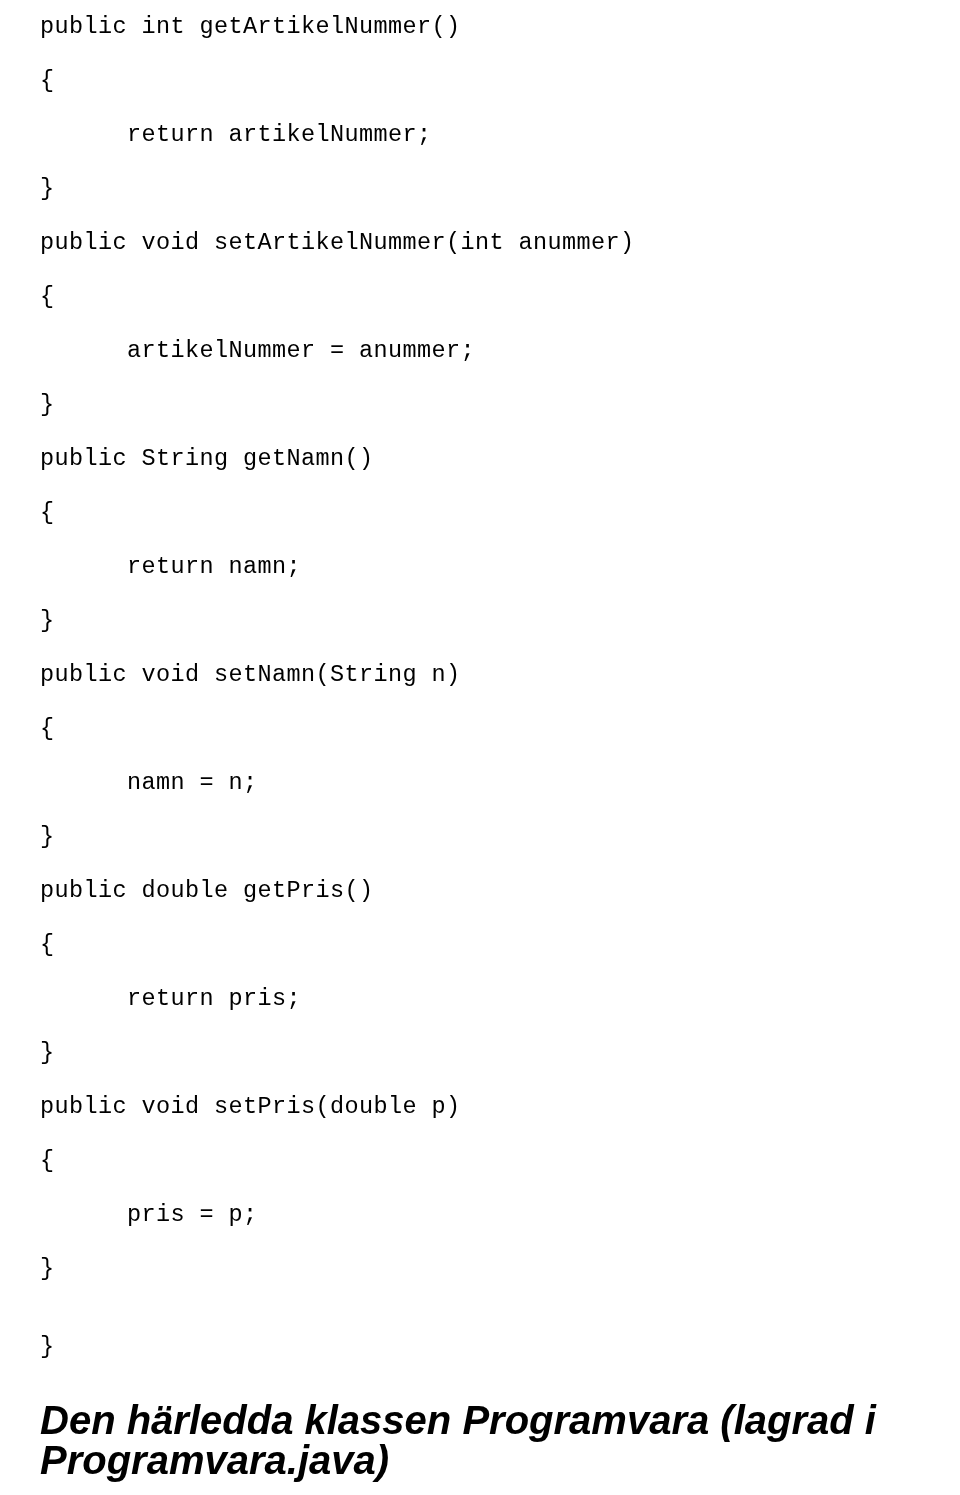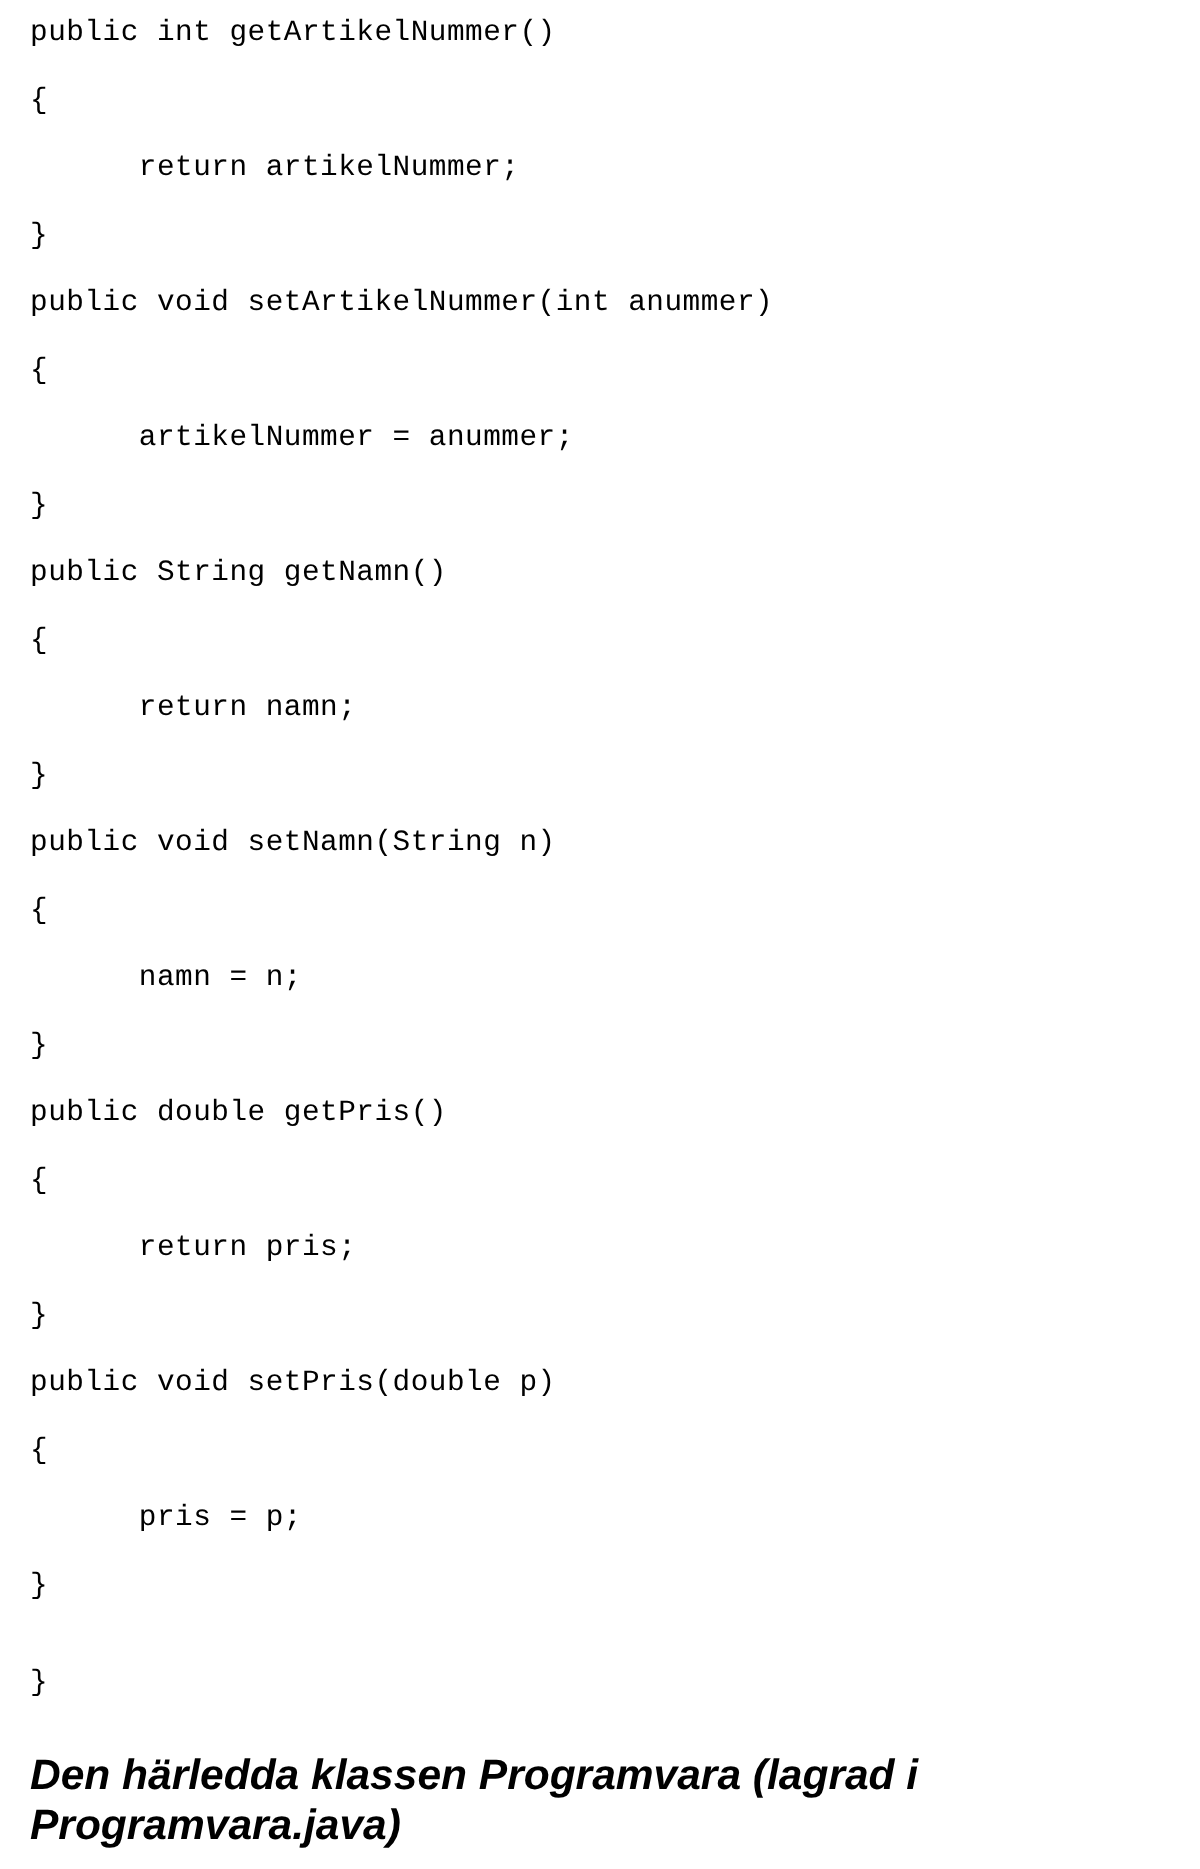--- a/index.html
+++ b/index.html
@@ -12,35 +12,35 @@
     height: 1495px;
     font-family: "Liberation Serif", serif;
     color: #000000;
     overflow: hidden;
   }
   .page {
     position: relative;
     width: 960px;
     height: 1261px;
     box-sizing: border-box;
-    padding: 0 24px;
+    padding: 0 40px;
   }
   .code-block {
     font-family: "Liberation Mono", monospace;
     font-size: 23.5px;
     line-height: 54px;
     letter-spacing: 0.4px;
     white-space: pre;
     color: #000000;
   }
   .heading {
     font-family: "Liberation Sans", sans-serif;
     font-weight: bold;
     font-style: italic;
-    font-size: 34px;
+    font-size: 40px;
     line-height: 40px;
     color: #000000;
     margin: 26px 0 14px 0;
     white-space: pre-line;
   }
   .seg-top { margin-top: 0; }
 </style>
 </head>
 <body>
 

